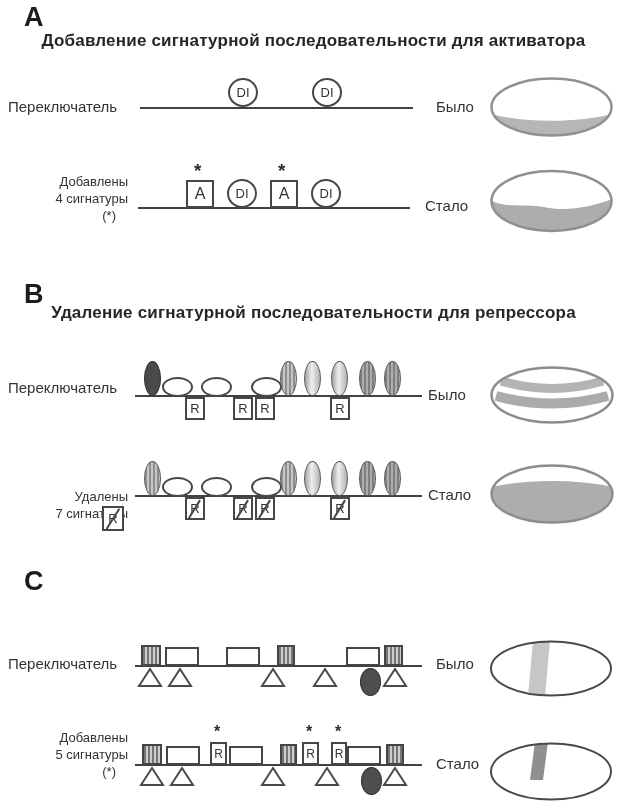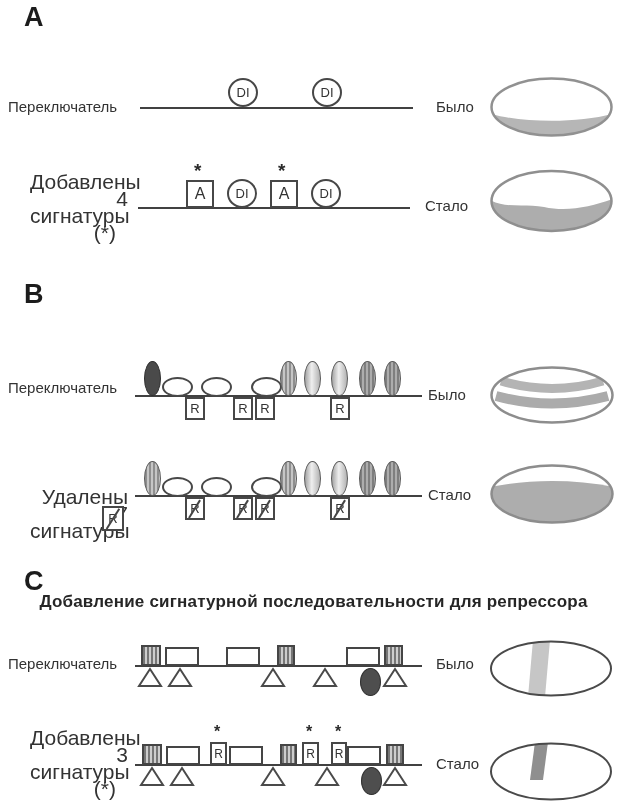--- a/index.html
+++ b/index.html
@@ -2,21 +2,21 @@
 <html><head>
 <meta charset="utf-8">
 <style>
   html,body{margin:0;padding:0;background:#fff;}
   #canvas{position:relative;width:627px;height:807px;background:#ffffff;
           font-family:"Liberation Sans",sans-serif;color:#2e2e2e;overflow:hidden;}
   .panel-letter{position:absolute;font-size:27px;font-weight:600;color:#1c1c1c;}
   .panel-title{position:absolute;left:0;width:627px;text-align:center;
                font-size:17px;font-weight:700;color:#262626;letter-spacing:.2px;}
   .lab{position:absolute;font-size:15px;color:#333;white-space:nowrap;}
-  .lblock{position:absolute;font-size:21px;color:#333;text-align:right;line-height:17px;}
+  .lblock{position:absolute;font-size:13px;color:#333;text-align:right;line-height:17px;}
   .hline{position:absolute;height:2px;background:#414141;}
   .di{position:absolute;width:30px;height:29px;border:2px solid #474747;border-radius:50%;
       background:#fff;display:flex;align-items:center;justify-content:center;
       font-size:13px;color:#333;box-sizing:border-box;}
   .box{position:absolute;border:2px solid #474747;background:#fff;display:flex;
        align-items:center;justify-content:center;color:#333;box-sizing:border-box;}
   .abox{width:28px;height:28px;font-size:16px;}
   .rbox{width:20px;height:23px;font-size:13px;}
   .rcbox{width:17px;height:23px;font-size:12px;}
   .star{position:absolute;font-size:19px;font-weight:700;color:#2b2b2b;}
@@ -39,20 +39,21 @@
   .slash{position:absolute;left:-16%;top:46%;width:132%;height:2px;background:#454545;
          transform:rotate(-58deg);}
   .pr12{padding-right:12px;}
 </style>
 </head>
 <body>
 
 <div id="canvas">
 
   <div class="panel-letter" style="left:24px;top:2px">A</div>
+  <div class="panel-title" style="top:31px">Добавление сигнатурной последовательности для активатора</div>
 
   <div class="lab" style="left:8px;top:98px">Переключатель</div>
   <div class="hline" style="left:140px;top:107px;width:273px"></div>
   <div class="di" style="left:228px;top:78px">DI</div>
   <div class="di" style="left:312px;top:78px">DI</div>
   <div class="lab" style="left:436px;top:98px">Было</div>
   <svg class="dish" style="left:489px;top:76px" width="125" height="62" viewBox="0 0 125 62">
     <defs>
         <clipPath id="ca1">
           <ellipse cx="62.5" cy="31" rx="60" ry="28.5"></ellipse>
@@ -83,20 +84,21 @@
           <ellipse cx="62.5" cy="32" rx="60" ry="30"></ellipse>
         </clipPath>
       </defs>
     <g clip-path="url(#ca2)">
         <path d="M1,31 C16,40 36,34 55,38 C78,43 102,38 124,30 L124,64 L1,64 Z" fill="#adadad"></path>
       </g>
     <ellipse cx="62.5" cy="32" rx="60" ry="30" fill="none" stroke="#8f8f8f" stroke-width="2.5"></ellipse>
   </svg>
 
   <div class="panel-letter" style="left:24px;top:279px">B</div>
+  <div class="panel-title" style="top:303px">Удаление сигнатурной последовательности для репрессора</div>
 
   <div class="lab" style="left:8px;top:379px">Переключатель</div>
   <div class="hline" style="left:135px;top:395px;width:287px"></div>
   <div class="voval g-dark" style="left:144px;top:361px"></div>
   <div class="hoval" style="left:162px;top:377px"></div>
   <div class="hoval" style="left:201px;top:377px"></div>
   <div class="hoval" style="left:251px;top:377px"></div>
   <div class="voval g-med" style="left:280px;top:361px"></div>
   <div class="voval g-light" style="left:304px;top:361px"></div>
   <div class="voval g-light" style="left:331px;top:361px"></div>
@@ -161,21 +163,20 @@
           <ellipse cx="63" cy="30" rx="60.5" ry="28.5"></ellipse>
         </clipPath>
       </defs>
     <g clip-path="url(#cb2)">
         <path d="M1,23 C40,15 86,15 125,23 L125,60 L1,60 Z" fill="#adadad"></path>
       </g>
     <ellipse cx="63" cy="30" rx="60.5" ry="28.5" fill="none" stroke="#8d8d8d" stroke-width="2.5"></ellipse>
   </svg>
 
   <div class="panel-letter" style="left:24px;top:566px">C</div>
-  <div class="panel-title" style="top:592px">Добавление сигнатурной последовательности для репрессора</div>
 
   <div class="lab" style="left:8px;top:655px">Переключатель</div>
   <div class="hline" style="left:135px;top:665px;width:287px"></div>
   <div class="ssq" style="left:141px;top:645px;width:20px;height:21px"></div>
   <div class="wrect" style="left:165px;top:647px"></div>
   <div class="wrect" style="left:226px;top:647px"></div>
   <div class="ssq" style="left:277px;top:645px;width:18px;height:21px"></div>
   <div class="wrect" style="left:346px;top:647px"></div>
   <div class="ssq" style="left:384px;top:645px;width:19px;height:21px"></div>
   <svg class="tri" style="left:137px;top:667px" width="26" height="21" viewBox="0 0 26 21">
@@ -202,21 +203,21 @@
         </clipPath>
       </defs>
     <g clip-path="url(#cc1)">
         <path d="M44,0 L61,0 L56,57 L39,57 Z" fill="#c6c6c6"></path>
       </g>
     <ellipse cx="62" cy="28.5" rx="60" ry="27" fill="none" stroke="#4a4a4a" stroke-width="2"></ellipse>
   </svg>
 
   <div class="lblock" style="left:30px;top:729px;width:98px">
     <div>Добавлены</div>
-    <div>3 сигнатуры</div>
+    <div>5 сигнатуры</div>
     <div class="pr12">(*)</div>
   </div>
   <div class="hline" style="left:135px;top:764px;width:287px"></div>
   <div class="ssq" style="left:142px;top:744px;width:20px;height:21px"></div>
   <div class="wrect" style="left:166px;top:746px"></div>
   <div class="star" style="left:214px;top:723px;font-size:16px">*</div>
   <div class="box rcbox" style="left:210px;top:742px">R</div>
   <div class="wrect" style="left:229px;top:746px"></div>
   <div class="ssq" style="left:280px;top:744px;width:17px;height:21px"></div>
   <div class="star" style="left:306px;top:723px;font-size:16px">*</div>

